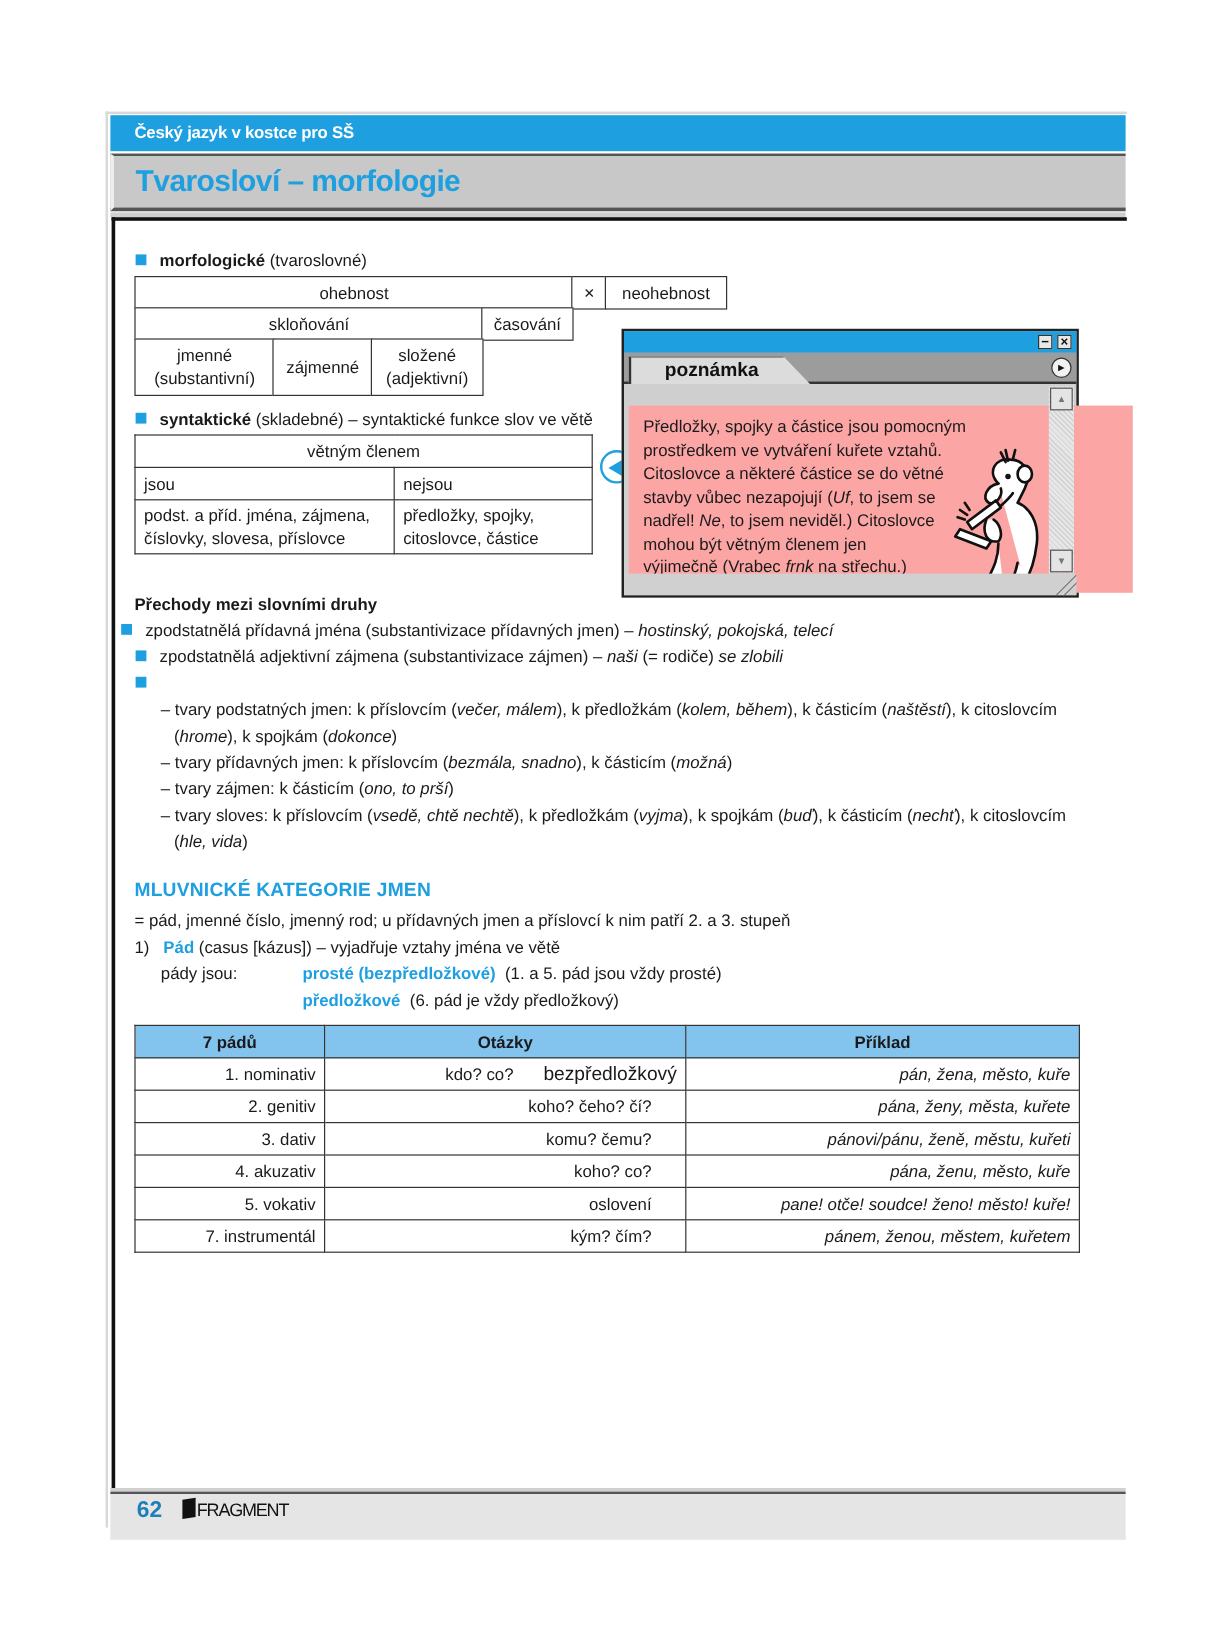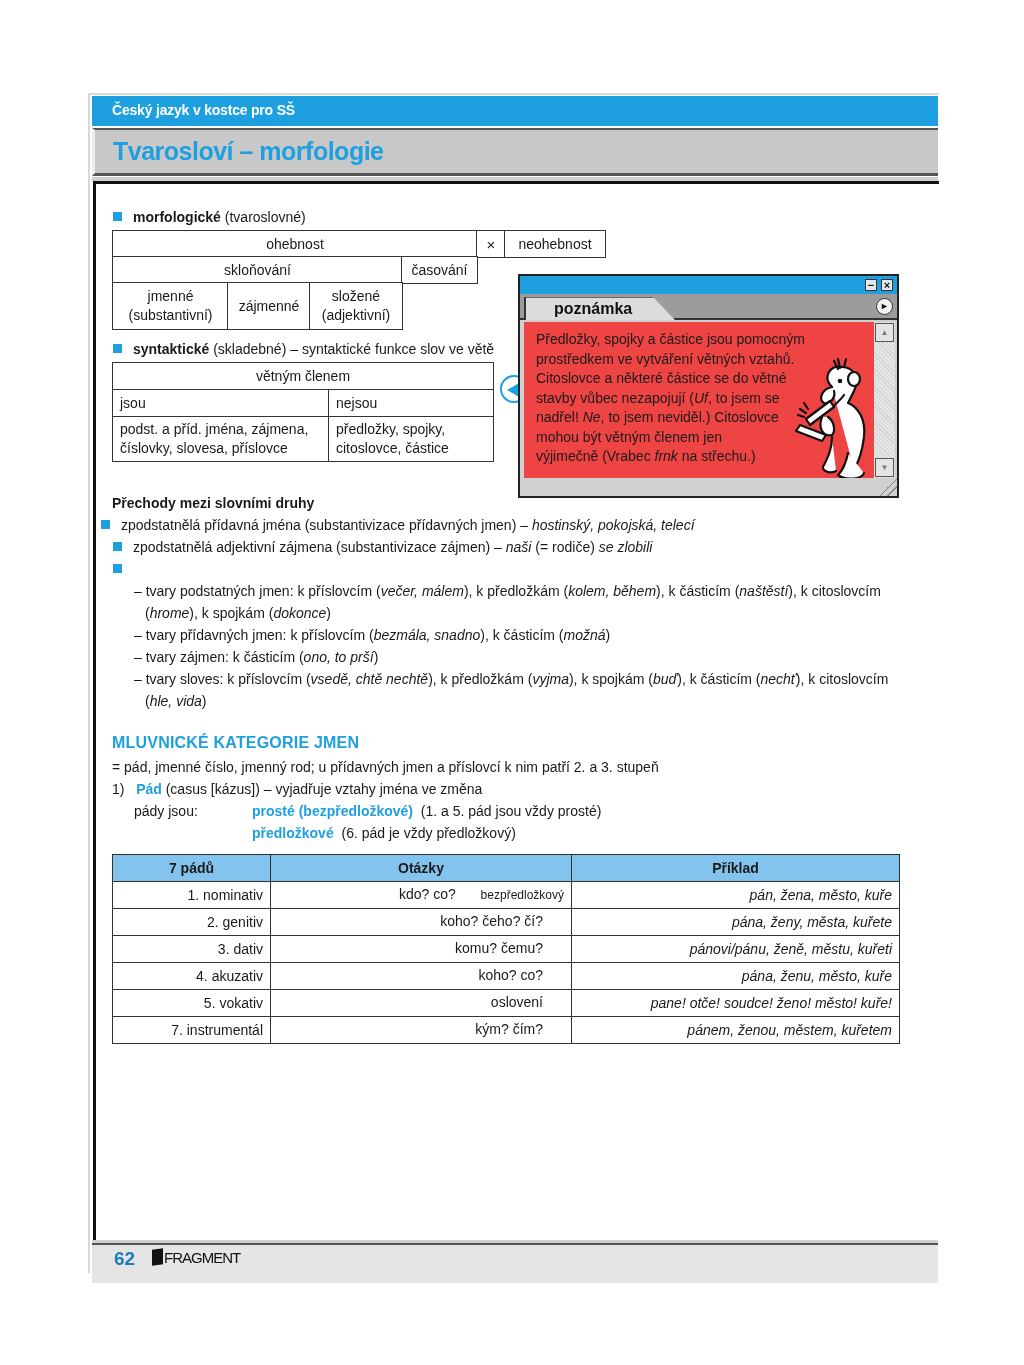--- a/index.html
+++ b/index.html
@@ -37,36 +37,36 @@
 
   
   .note { position: absolute; left: 518px; top: 274px; width: 381px; height: 224px; border: 2px solid #222; background: #cfcfcf; }
   .note-titlebar { position: absolute; left: 0; top: 0; width: 377px; height: 18px; background: #1e9fe0; }
   .note-btn { position: absolute; top: 3px; width: 12px; height: 12px; background: #e8e8e8; border: 1px solid #333; font-size: 11px; line-height: 10px; text-align: center; font-weight: bold; color:#111; }
   .note-tabrow { position: absolute; left: 0; top: 18px; width: 377px; height: 26px; background: #9c9c9c; border-bottom: 2px solid #333; }
   .note-tab { position: absolute; left: 4px; top: 3px; width: 130px; height: 23px; background: #dcdcdc; border-left: 2px solid #333; border-top: 1px solid #666; }
   .note-tab-slant { position: absolute; left: 133px; top: 3px; width: 0; height: 0; border-bottom: 23px solid #dcdcdc; border-right: 22px solid transparent; }
   .note-tab-text { position: absolute; left: 28px; top: 2px; font-size: 16px; font-weight: bold; color: #111; }
   .note-arrow-r { position: absolute; right: 4px; top: 4px; width: 17px; height: 17px; border-radius: 50%; background: #f2f2f2; border: 1.5px solid #333; font-size: 9px; line-height: 14px; text-align: center; color: #111; }
-  .note-body { position: absolute; left: 4px; top: 46px; width: 350px; height: 156px; background: #ef4444; }
+  .note-body { position: absolute; left: 4px; top: 62px; width: 420px; height: 156px; background: #fca5a5; }
   .note-text { position: absolute; left: 12px; top: 8px; width: 270px; font-size: 14px; line-height: 19.5px; color: #1a1a1a; white-space: normal; }
   .note-scroll { position: absolute; left: 354px; top: 46px; width: 21px; height: 156px; background: repeating-linear-gradient(45deg, #e6e6e6 0 2px, #d2d2d2 2px 3px); }
   .scroll-btn { position: absolute; left: 1px; width: 19px; height: 19px; background: #e4e4e4; border: 1px solid #555; font-size: 8px; color: #777; text-align: center; line-height: 17px; }
   .note-status { position: absolute; left: 0; top: 202px; width: 377px; height: 18px; background: #d0d0d0; }
   .resize-grip { position: absolute; right: 0; bottom: 0; width: 18px; height: 18px; background: linear-gradient(135deg, transparent 50%, #888 50%, #888 55%, transparent 55%, transparent 70%, #888 70%, #888 75%, transparent 75%); }
   .note-prev { position: absolute; left: 500px; top: 375px; width: 28px; height: 28px; border-radius: 50%; background: #fff; border: 2px solid #1e9fe0; }
   .note-prev::after { content: ""; position: absolute; left: 5px; top: 6px; border-right: 12px solid #1e9fe0; border-top: 7px solid transparent; border-bottom: 7px solid transparent; }
 
   .sub-h { position: absolute; font-size: 16px; font-weight: bold; color: #1e9fe0; letter-spacing: 0.2px; }
 
   
   table.cases { left: 112px; top: 854px; width: 788px; }
   table.cases td { text-align: right; padding: 3px 7px; height: 27px; font-size: 14px; }
   table.cases tr.head td { background: #82c4ee; font-weight: bold; text-align: center; }
-  table.cases .small { font-size: 12px; padding-left: 21px; }
+  table.cases .small { font-size: 16px; padding-left: 21px; }
 
   .footer-sep { position: absolute; left: 92px; top: 1240px; width: 846px; height: 3px; background: #d0d0d0; }
   .footer-bar { position: absolute; left: 92px; top: 1243px; width: 846px; height: 40px; background: #e5e5e5; border-top: 2px solid #555; border-bottom: 2px solid #e6e6e6; }
   .page-num { position: absolute; left: 22px; top: 3px; font-size: 19px; font-weight: bold; color: #1e7fb8; }
   .logo { position: absolute; left: 60px; top: 4px; font-size: 15px; color: #111; letter-spacing: -1px; font-family: "Liberation Sans Narrow", "Liberation Sans", sans-serif; }
   .logo-mark { display: inline-block; width: 11px; height: 16px; background: #111; vertical-align: -2px; margin-right: 1px; transform: skewY(-8deg); }
 
   .cartoon { position: absolute; left: 790px; top: 355px; width: 88px; height: 125px; }
 </style>
 </head>
@@ -134,21 +134,21 @@
   <div class="note-tabrow">
     <div class="note-tab">
       <span class="note-tab-text">poznámka</span>
     </div>
     <div class="note-tab-slant"></div>
     <div class="note-arrow-r">►</div>
   </div>
   <div class="note-body">
     <div class="note-text">
       <span>Předložky, spojky a částice jsou pomocným</span><br>
-      <span>prostředkem ve vytváření větných vztahů.</span><br>
+      <span>prostředkem ve vytváření kuřete vztahů.</span><br>
       <span>Citoslovce a některé částice se do větné</span><br>
       <span>stavby vůbec nezapojují (</span><span class="i">Uf</span><span>, to jsem se</span><br>
       <span>nadřel! </span><span class="i">Ne</span><span>, to jsem neviděl.) Citoslovce</span><br>
       <span>mohou být větným členem jen</span><br>
       <span>výjimečně (Vrabec </span><span class="i">frnk</span><span> na střechu.)</span>
     </div>
     <svg class="cartoon" style="left:268px; top:35px;" viewBox="0 0 88 125">
       <g fill="#fff" stroke="#111" stroke-width="2.2" stroke-linecap="round" stroke-linejoin="round">
         <path d="M40 30 C30 20, 38 8, 50 10 C62 10, 68 22, 62 34 L56 46 C66 50, 74 62, 72 80 C70 96, 66 106, 62 112"></path>
         <ellipse cx="62" cy="22" rx="6" ry="7"></ellipse>
@@ -201,21 +201,21 @@
 <div class="line" style="left:134px; top:670px;">
   <span>– tvary sloves: k příslovcím (</span><span class="i">vsedě, chtě nechtě</span><span>), k předložkám (</span><span class="i">vyjma</span><span>), k spojkám (</span><span class="i">buď</span><span>), k částicím (</span><span class="i">nechť</span><span>), k citoslovcím</span>
 </div>
 <div class="line" style="left:145px; top:692px;">
   <span>(</span><span class="i">hle, vida</span><span>)</span>
 </div>
 
 <div class="sub-h" style="left:112px; top:734px;">MLUVNICKÉ KATEGORIE JMEN</div>
 <div class="line" style="left:112px; top:758px;">= pád, jmenné číslo, jmenný rod; u přídavných jmen a příslovcí k nim patří 2. a 3. stupeň</div>
 <div class="line" style="left:112px; top:780px;">
-  <span>1)</span>&nbsp;&nbsp;&nbsp;<span class="b blue">Pád</span><span> (casus [kázus]) – vyjadřuje vztahy jména ve změna</span>
+  <span>1)</span>&nbsp;&nbsp;&nbsp;<span class="b blue">Pád</span><span> (casus [kázus]) – vyjadřuje vztahy jména ve větě</span>
 </div>
 <div class="line" style="left:134px; top:802px;">pády jsou:</div>
 <div class="line" style="left:252px; top:802px;">
   <span class="b blue">prosté (bezpředložkové)</span>&nbsp;&nbsp;<span>(1. a 5. pád jsou vždy prosté)</span>
 </div>
 <div class="line" style="left:252px; top:824px;">
   <span class="b blue">předložkové</span>&nbsp;&nbsp;<span>(6. pád je vždy předložkový)</span>
 </div>
 
 <table class="grid cases">

